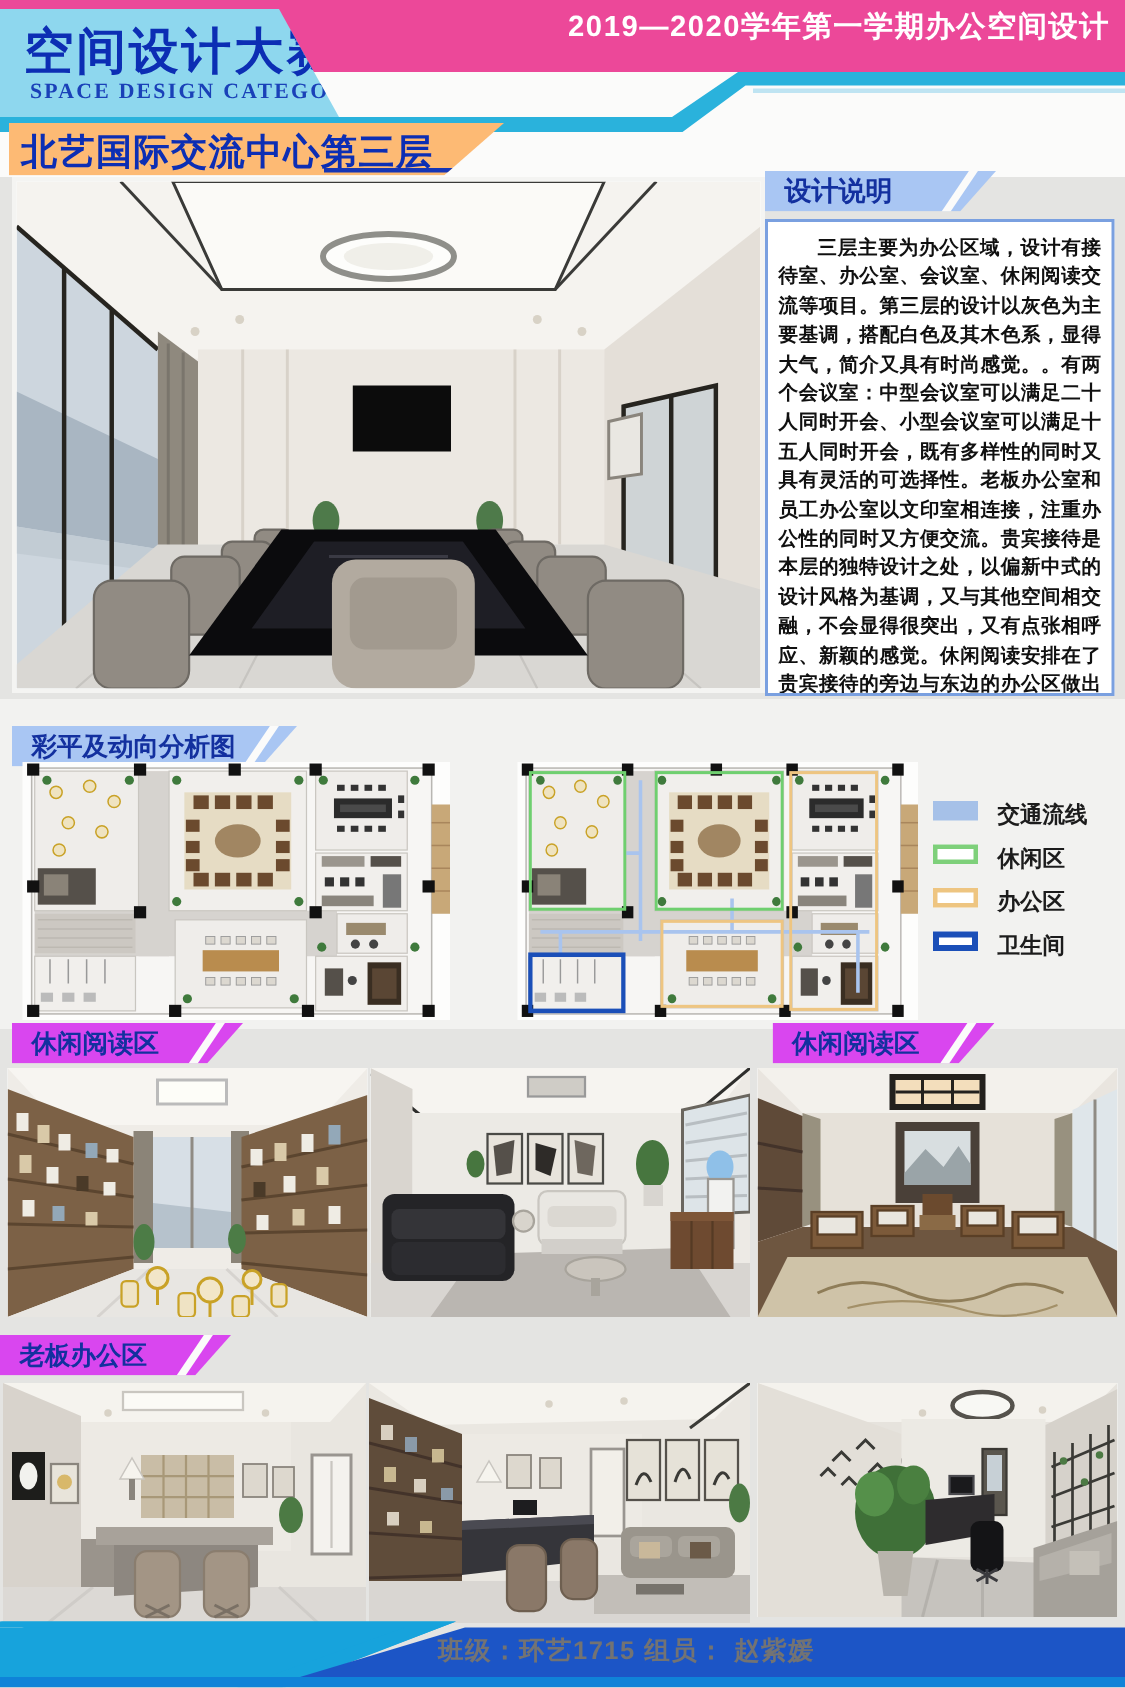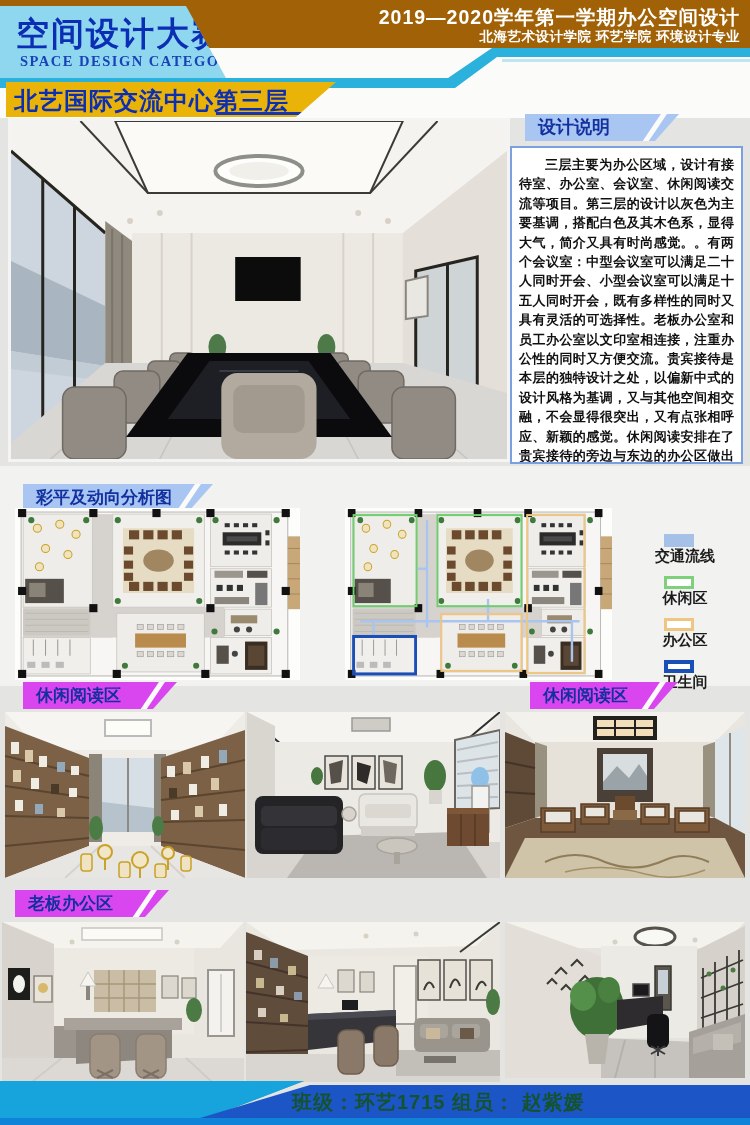--- a/index.html
+++ b/index.html
@@ -2,77 +2,77 @@
 <html><head>
 <meta charset="utf-8">
 <style>
   html,body{margin:0;padding:0;background:#cfcfcf;}
   body{font-family:"Liberation Sans","DejaVu Sans",sans-serif;}
   #poster{position:relative;width:750px;height:1125px;margin:0 auto;background:#e4e4e2;overflow:hidden;}
   .abs{position:absolute;}
 
   
   .hdr-white{left:0;top:0;width:750px;height:118px;background:#fbfbfa;}
-  .top-band{left:0;top:0;width:750px;height:48px;background:#a16207;}
+  .top-band{left:0;top:0;width:750px;height:48px;background:#ec4899;}
   .term-title{right:10px;top:4px;color:#fff;font-size:19.5px;font-weight:bold;letter-spacing:1px;white-space:nowrap;}
   .institution{right:10px;top:28px;color:#fff;font-size:13.5px;font-weight:bold;letter-spacing:.5px;white-space:nowrap;}
   .cyan-panel{left:0;top:6px;width:232px;height:72px;background:#8ed7ee;
     clip-path:polygon(0 0,186px 0,226px 100%,0 100%);}
   .comp-title{left:16px;top:6px;color:#0c2eb4;font-size:33px;font-weight:bold;letter-spacing:2px;white-space:nowrap;}
   .comp-sub{left:20px;top:47px;color:#1a41b8;font-size:14.5px;font-weight:bold;letter-spacing:1.5px;font-family:"Liberation Serif","DejaVu Serif",serif;white-space:nowrap;}
-  .banner{left:6px;top:82px;width:336px;height:35px;background:#eab308;
+  .banner{left:6px;top:82px;width:336px;height:35px;background:#fdba74;
     clip-path:polygon(0 0,330px 0,290px 100%,0 100%);}
   .banner-text{left:8px;top:3px;color:#0c2eb4;font-size:24px;font-weight:bold;letter-spacing:1px;white-space:nowrap;}
   .banner-underline{left:210px;top:30px;width:102px;height:3px;background:#1535b5;}
 
   
   .photo{overflow:hidden;background:#fff;}
   .photo svg{display:block;width:100%;height:100%;}
   .photo-main{left:8px;top:118px;width:502px;height:344px;border:3px solid #f4f4f2;box-sizing:border-box;}
 
   
-  .sec-hdr{height:27px;line-height:27px;color:#13309f;font-size:17px;font-weight:bold;padding-left:13px;box-sizing:border-box;white-space:nowrap;margin-left:15px;}
+  .sec-hdr{height:27px;line-height:27px;color:#13309f;font-size:17px;font-weight:bold;padding-left:13px;box-sizing:border-box;white-space:nowrap;}
   .hdr-light{background:#a9c6f3;clip-path:polygon(0 0,100% 0,calc(100% - 24px) 100%,0 100%);}
   .hdr-bright{background:#d946ef;clip-path:polygon(0 0,100% 0,calc(100% - 24px) 100%,0 100%);}
   .slash{position:absolute;right:22px;top:-6px;width:5px;height:40px;background:#fbfbfa;transform:rotate(34deg);}
   .hdr-desc{left:510px;top:114px;width:154px;font-size:18px;}
   .desc-box{left:510px;top:146px;width:233px;height:318px;background:#fff;border:2px solid #7aa0e0;box-sizing:border-box;
     padding:7px 7px;color:#101010;font-size:13px;line-height:19.4px;font-weight:600;text-align:justify;overflow:hidden;}
   .desc-box p{margin:0;text-indent:2em;}
 
   
   .plan-strip{left:0;top:466px;width:750px;height:220px;background:#f2f2f0;}
   .hdr-plan{left:8px;top:484px;width:190px;}
   .plan{background:#fdfdfc;}
   .plan-1{left:15px;top:508px;width:285px;height:172px;}
   .plan-2{left:345px;top:508px;width:267px;height:172px;}
   .plan svg{display:block;width:100%;height:100%;}
   .legend{left:622px;top:534px;width:126px;}
-  .legend-row{display:flex;align-items:center;margin-bottom:10px;flex-direction:column;}
+  .legend-row{display:flex;margin-bottom:10px;}
   .swatch{width:30px;height:13px;margin-right:13px;box-sizing:border-box;flex:0 0 auto;}
   .swatch.solid{border:none;}
   .swatch.outline{background:#fff;border:3px solid #888;}
   .swatch.outline-thick{background:#fff;border:4px solid #888;}
   .legend-label{font-size:15px;font-weight:bold;color:#1c1c1c;white-space:nowrap;}
 
   
   .hdr-leisure{left:8px;top:682px;width:154px;}
   .hdr-vip{left:515px;top:682px;width:148px;}
   .hdr-boss{left:0;top:890px;width:154px;}
   .hdr-staff{left:515px;top:890px;width:148px;}
   .photo-reading{left:5px;top:712px;width:240px;height:166px;}
   .photo-lounge{left:247px;top:712px;width:253px;height:166px;}
   .photo-viproom{left:505px;top:712px;width:240px;height:166px;}
   .photo-boss1{left:2px;top:922px;width:242px;height:160px;}
   .photo-boss2{left:246px;top:922px;width:254px;height:160px;}
   .photo-staffroom{left:505px;top:922px;width:240px;height:156px;}
 
   
   .footer-svg{left:0;top:1078px;width:750px;height:47px;}
-  .footer-text{left:292px;top:1089px;color:#14532d;font-size:20px;font-weight:bold;letter-spacing:1px;white-space:nowrap;}
+  .footer-text{left:292px;top:1089px;color:#737373;font-size:17px;font-weight:bold;letter-spacing:1px;white-space:nowrap;}
 </style>
 </head>
 <body>
 
 <div id="poster">
 
   <svg width="0" height="0" style="position:absolute" aria-hidden="true">
     <defs>
       <g id="planbase">
         <rect x="6" y="4" width="262" height="162" fill="#f7f6f4" stroke="#b8b6b2" stroke-width="1"></rect>
@@ -204,21 +204,20 @@
             <circle cx="257" cy="122" r="3"></circle>
             <circle cx="196" cy="122" r="3"></circle>
         </g>
       </g>
     </defs>
   </svg>
 
   <div class="abs hdr-white"></div>
   <div class="abs top-band">
     <div class="abs term-title">2019—2020学年第一学期办公空间设计</div>
-    <div class="abs institution">北海艺术设计学院  环艺学院  环境设计专业</div>
   </div>
   <div class="abs cyan-panel">
     <div class="abs comp-title">空间设计大赛</div>
     <div class="abs comp-sub">SPACE DESIGN CATEGORY</div>
   </div>
   <svg class="abs" style="left:0;top:44px;" width="750" height="46">
     <polygon points="0,34 448,34 492,4 750,4 750,13 497,13 455,44 0,44" fill="#2ab2dc"></polygon>
     <rect x="502" y="15" width="248" height="3" fill="#bfe4f2"></rect>
   </svg>
   <div class="abs banner">

